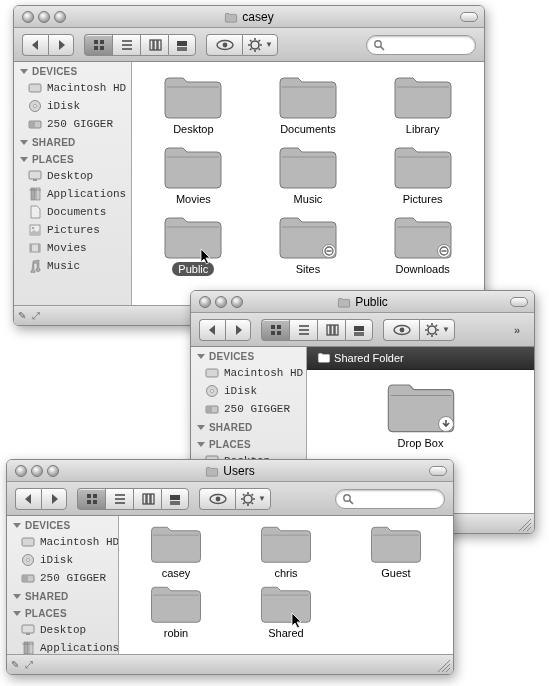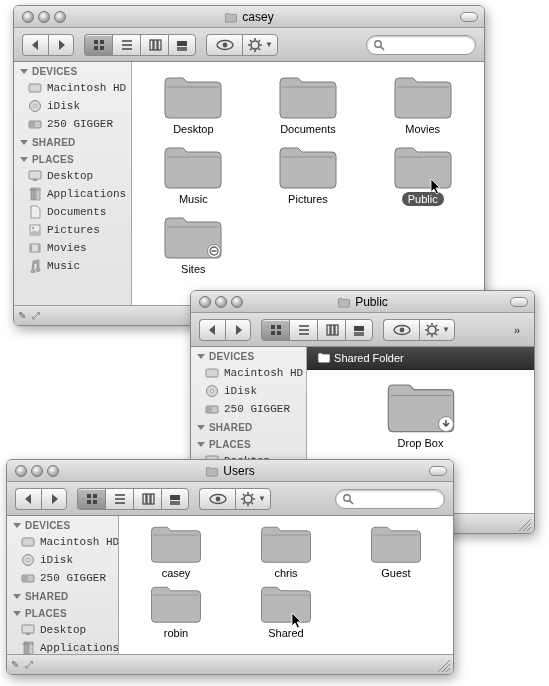--- a/index.html
+++ b/index.html
@@ -470,20 +470,26 @@
         <div class="icon-item">
             <div class="folder-big"><svg width="60" height="48" viewBox="0 0 60 48">
                 <use href="#folder-shape"></use>
               </svg></div>
             <div class="item-label">Documents</div>
           </div>
         <div class="icon-item">
             <div class="folder-big"><svg width="60" height="48" viewBox="0 0 60 48">
                 <use href="#folder-shape"></use>
               </svg></div>
+            <div class="item-label">Library</div>
+          </div>
+        <div class="icon-item">
+            <div class="folder-big"><svg width="60" height="48" viewBox="0 0 60 48">
+                <use href="#folder-shape"></use>
+              </svg></div>
             <div class="item-label">Movies</div>
           </div>
         <div class="icon-item">
             <div class="folder-big"><svg width="60" height="48" viewBox="0 0 60 48">
                 <use href="#folder-shape"></use>
               </svg></div>
             <div class="item-label">Music</div>
           </div>
         <div class="icon-item">
             <div class="folder-big"><svg width="60" height="48" viewBox="0 0 60 48">
@@ -503,20 +509,31 @@
         <div class="icon-item">
             <div class="folder-big"><svg width="60" height="48" viewBox="0 0 60 48">
                 <use href="#folder-shape"></use>
               </svg><div class="badge">
                 <svg width="10" height="10">
                   <circle cx="5" cy="5" r="4" fill="none" stroke="#666" stroke-width="1.3"></circle>
                   <line x1="2.5" y1="5" x2="7.5" y2="5" stroke="#666" stroke-width="1.3"></line>
                 </svg>
               </div></div>
             <div class="item-label">Sites</div>
+          </div>
+        <div class="icon-item">
+            <div class="folder-big"><svg width="60" height="48" viewBox="0 0 60 48">
+                <use href="#folder-shape"></use>
+              </svg><div class="badge">
+                <svg width="10" height="10">
+                  <circle cx="5" cy="5" r="4" fill="none" stroke="#666" stroke-width="1.3"></circle>
+                  <line x1="2.5" y1="5" x2="7.5" y2="5" stroke="#666" stroke-width="1.3"></line>
+                </svg>
+              </div></div>
+            <div class="item-label">Downloads</div>
           </div>
       </div>
     </div>
   </div>
   <div class="statusbar">
     <span class="corner-left">✎ &nbsp;⤢</span>
     <span>1 o</span>
     <svg class="resize-grip">
         <path d="M0 12 L12 0 M4 12 L12 4 M8 12 L12 8" stroke="#888" stroke-width="1"></path>
       </svg>

